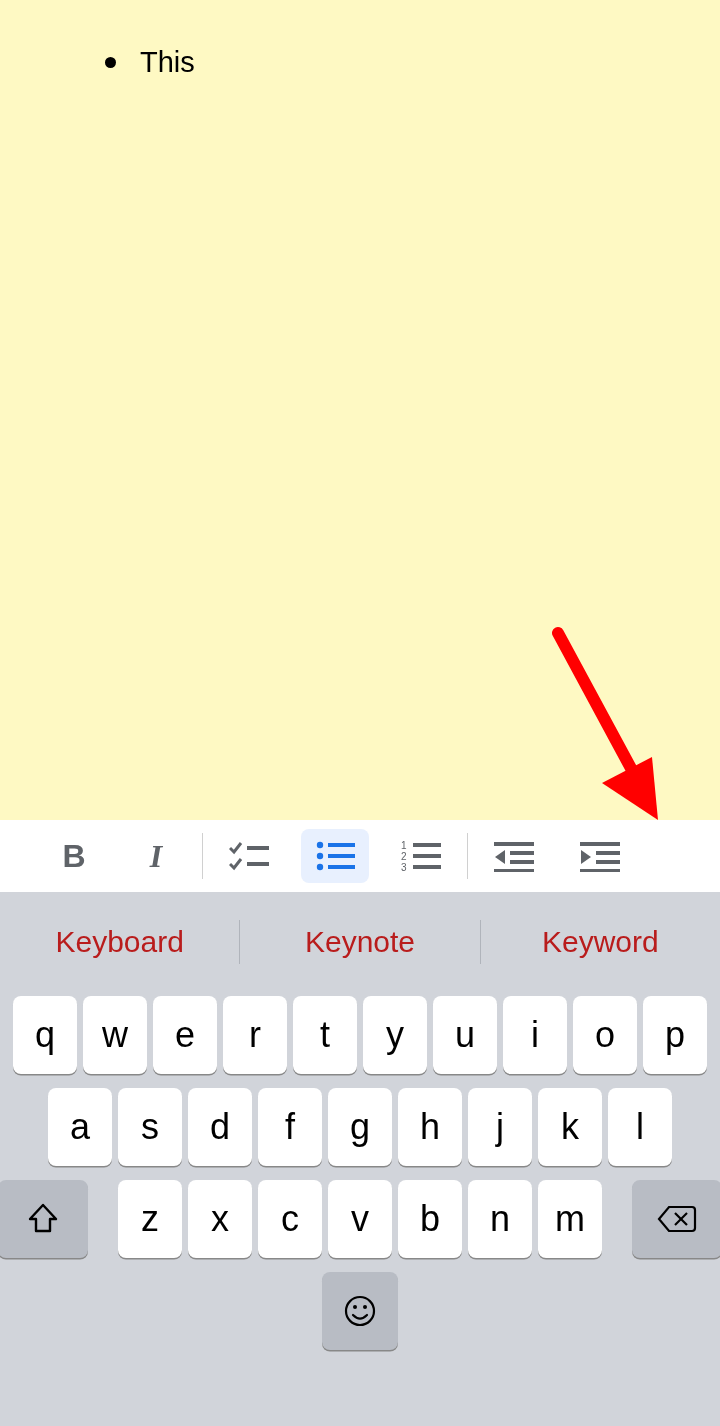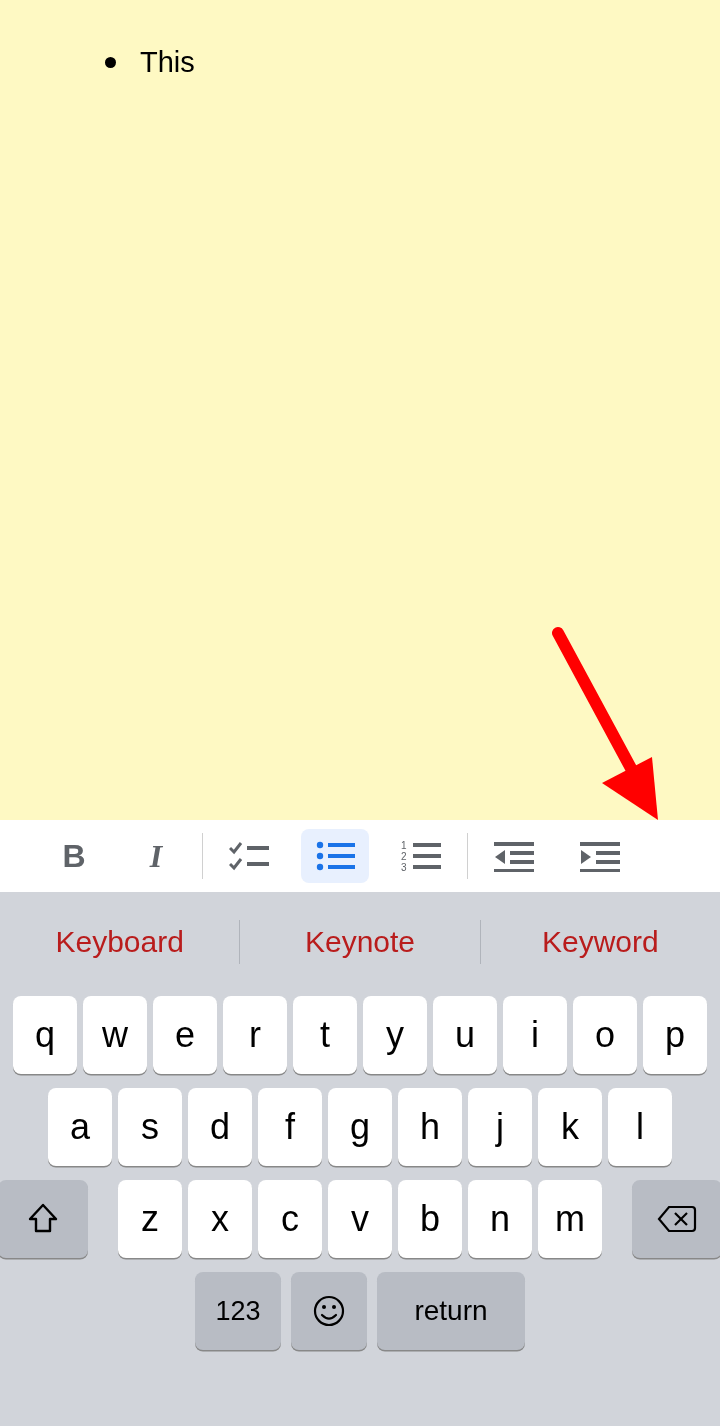--- a/index.html
+++ b/index.html
@@ -285,24 +285,22 @@
     <div class="gap"></div>
     <div class="key special back-key">
       <svg width="40" height="30" viewBox="0 0 40 30">
         <path d="M12 3 H35 A3 3 0 0 1 38 6 V24 A3 3 0 0 1 35 27 H12 L2 15 Z" fill="none" stroke="#000" stroke-width="2.2"></path>
         <line x1="18" y1="9" x2="30" y2="21" stroke="#000" stroke-width="2.2"></line>
         <line x1="30" y1="9" x2="18" y2="21" stroke="#000" stroke-width="2.2"></line>
       </svg>
     </div>
   </div>
   <div class="krow row4">
-    <div class="key special num-key">123</div>
     <div class="key special emoji-key">
       <svg width="34" height="34" viewBox="0 0 34 34">
         <circle cx="17" cy="17" r="14" fill="none" stroke="#000" stroke-width="2.2"></circle>
         <circle cx="12" cy="13" r="2" fill="#000"></circle>
         <circle cx="22" cy="13" r="2" fill="#000"></circle>
         <path d="M10 21 Q17 28 24 21" fill="none" stroke="#000" stroke-width="2.2" stroke-linecap="round"></path>
       </svg>
     </div>
-    <div class="key special return-key">return</div>
   </div>
 </div>
 
 </body></html>

